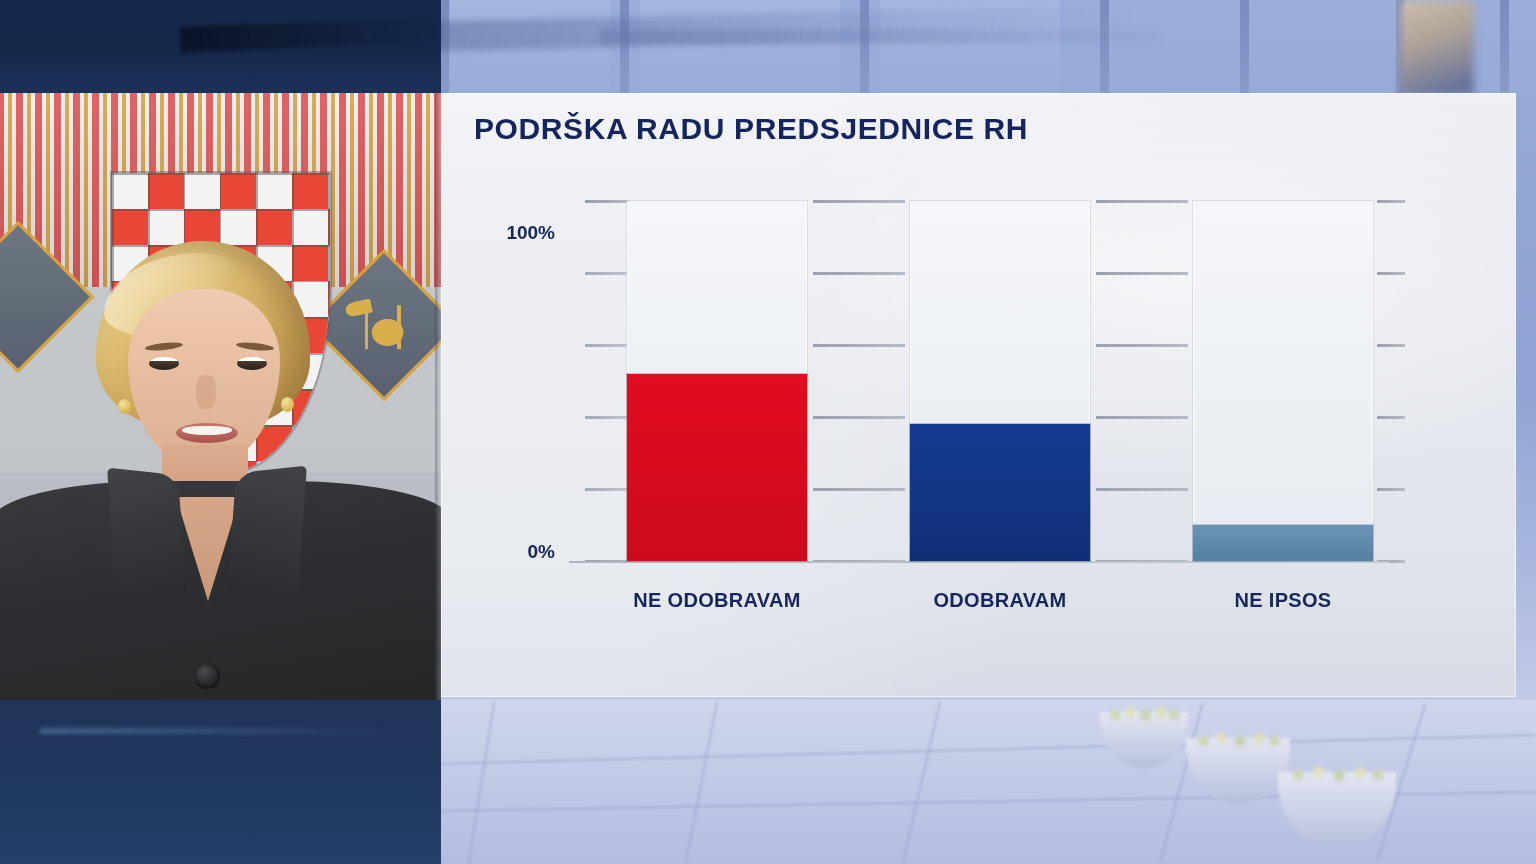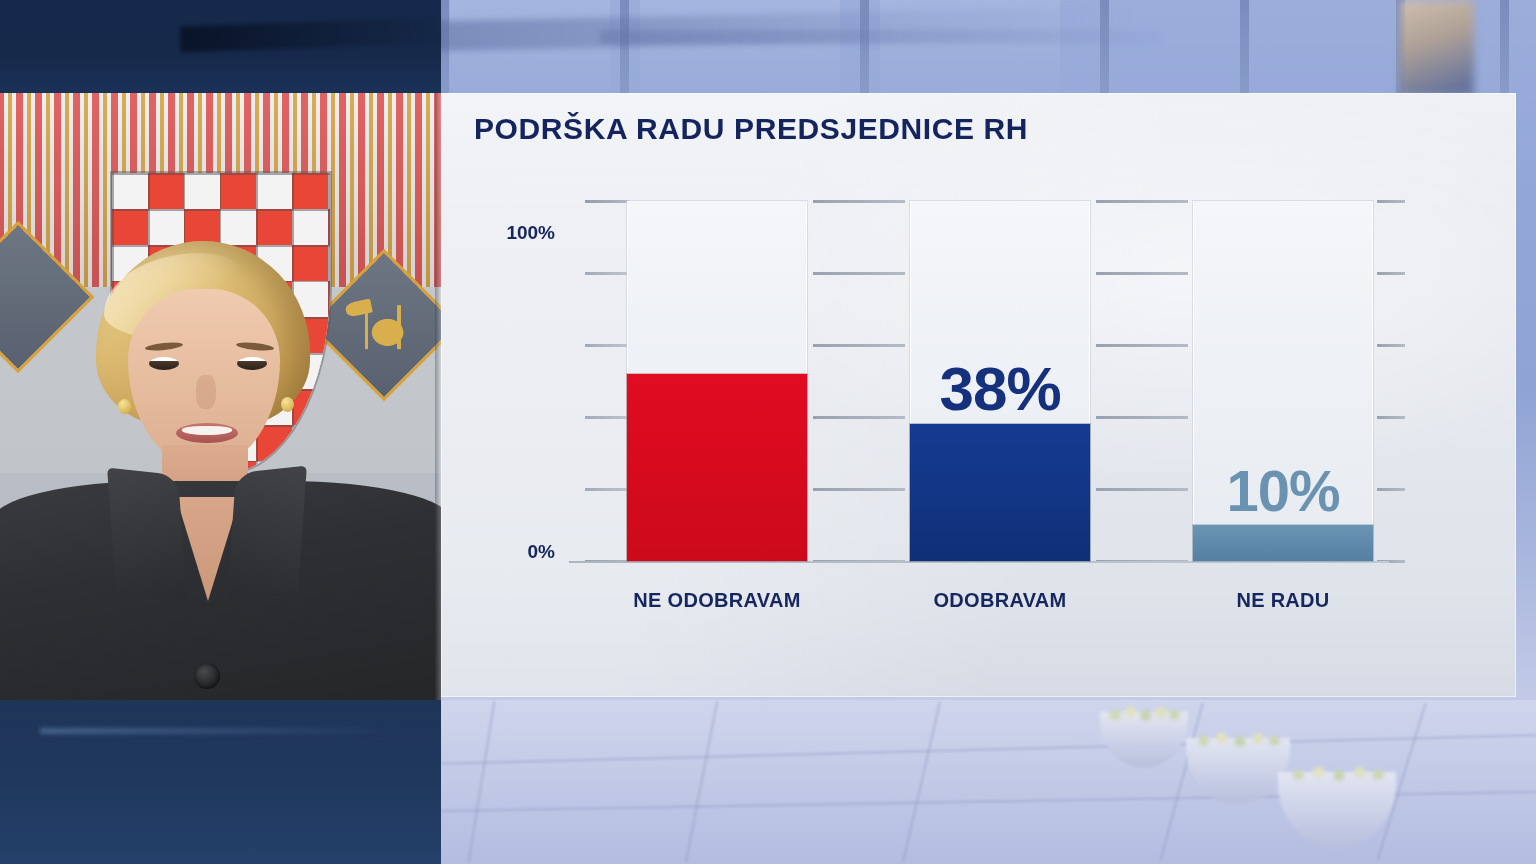--- a/index.html
+++ b/index.html
@@ -424,21 +424,19 @@
     <div class="gap-tick" style="left:936px;top:323px;width:28px;"></div>
     <div class="gap-tick" style="left:936px;top:395px;width:28px;"></div>
     <div class="gap-tick" style="left:936px;top:467px;width:28px;"></div>
 
     <div class="baseline"></div>
 
     <div class="bar red" style="left:186px;width:180px;top:280.8px;height:187.2px;"></div>
     <div class="bar blue" style="left:469px;width:180px;top:331.2px;height:136.8px;"></div>
     <div class="bar steel" style="left:752px;width:180px;top:432px;height:36px;"></div>
 
-    <div class="bar-value v-blue" style="left:469px;width:180px;top:260px;">38%</div>
-    <div class="bar-value v-steel" style="left:752px;width:180px;top:364px;">10%</div>
 
     <div class="cat-label" style="left:166px;width:220px;top:496px;">NE ODOBRAVAM</div>
     <div class="cat-label" style="left:449px;width:220px;top:496px;">ODOBRAVAM</div>
-    <div class="cat-label" style="left:732px;width:220px;top:496px;">NE RADU</div>
+    <div class="cat-label" style="left:732px;width:220px;top:496px;">NE IPSOS</div>
   </div>
 
 </div>
 
 </body></html>

